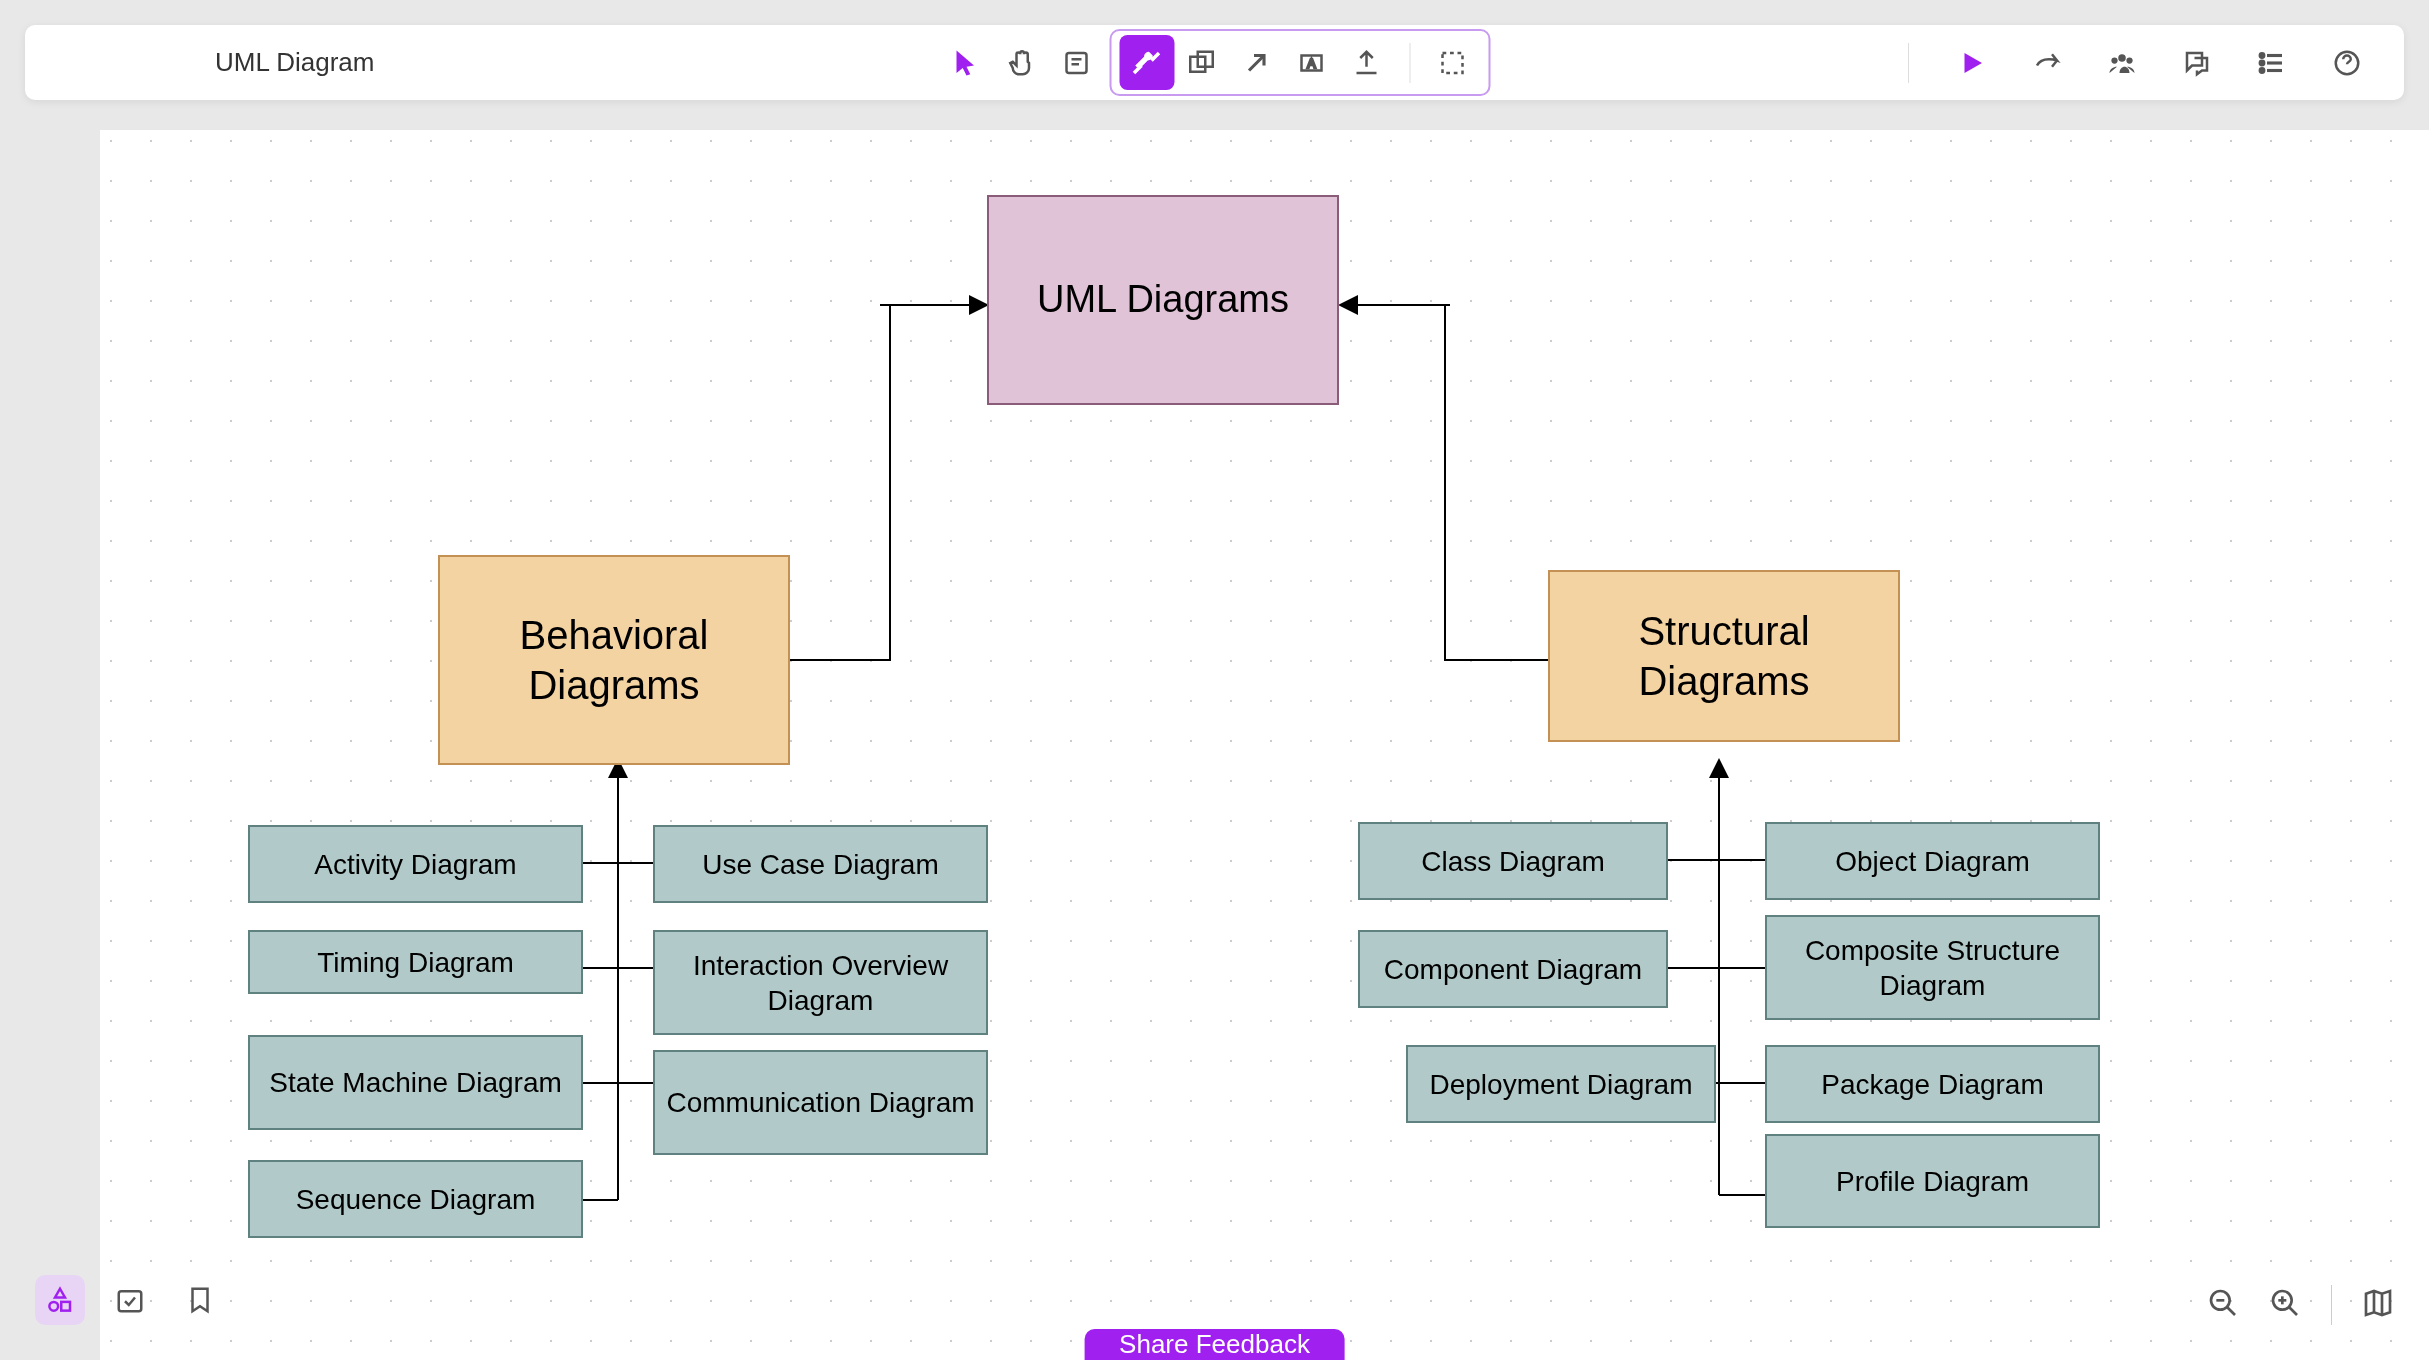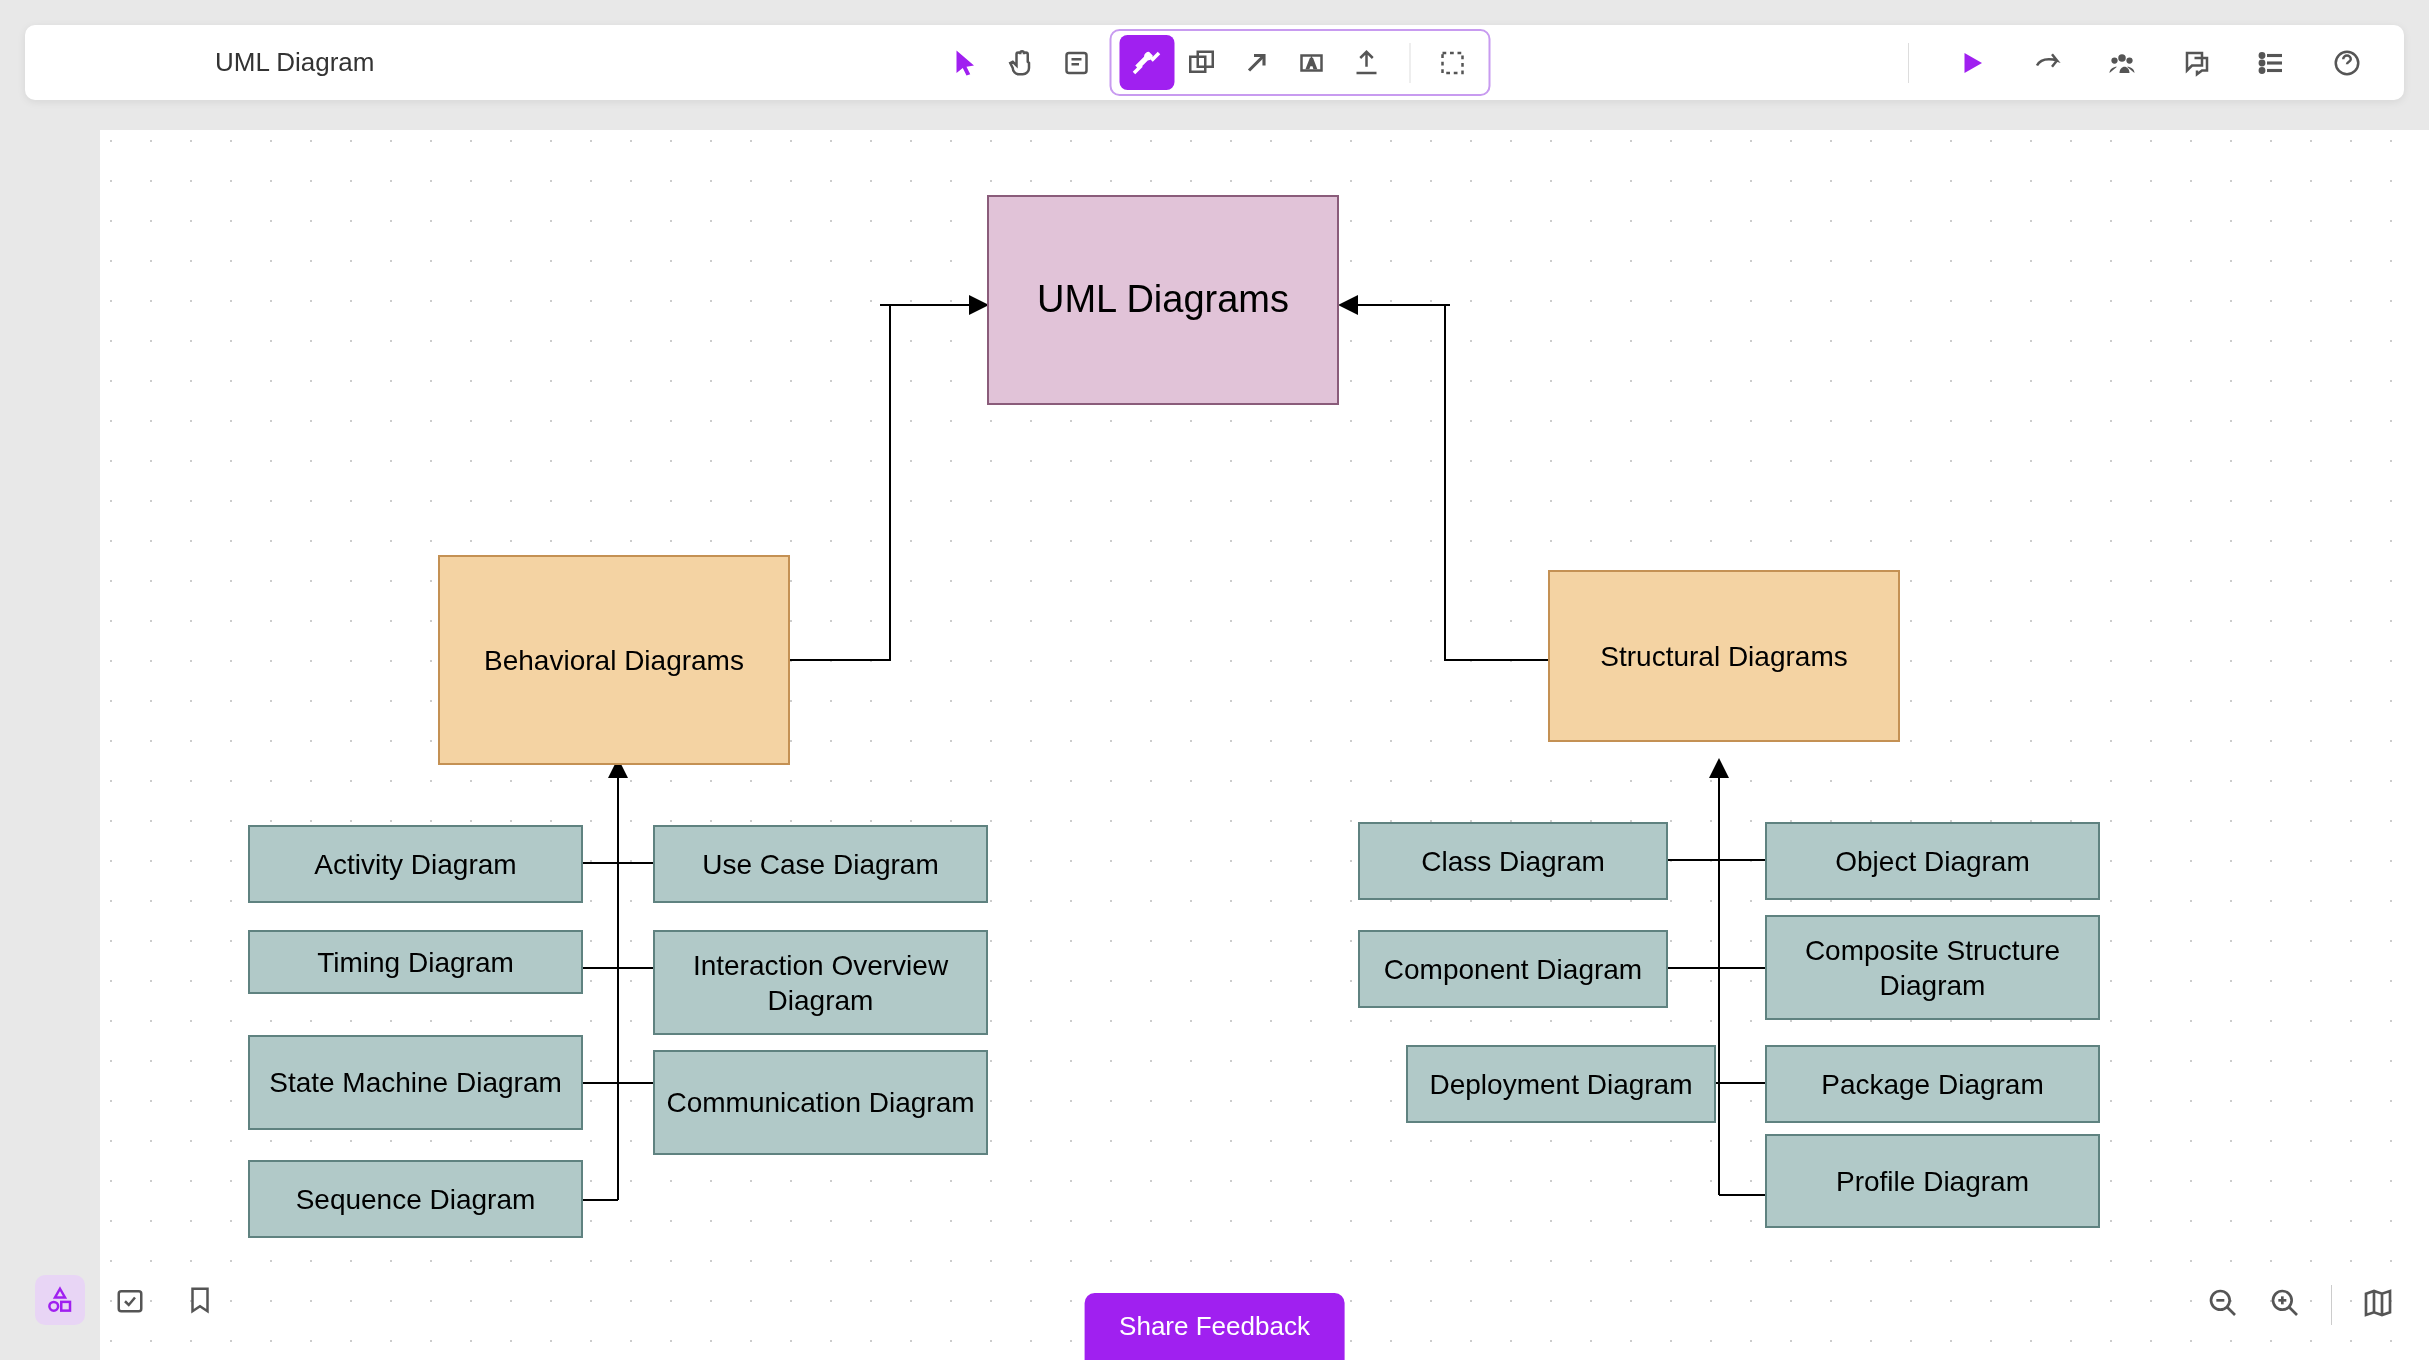--- a/index.html
+++ b/index.html
@@ -89,21 +89,21 @@
       position: absolute;
       display: flex;
       align-items: center;
       justify-content: center;
       text-align: center;
       font-size: 30px;
       line-height: 1.25;
       border: 2px solid;
     }
     .node-root { background: #e1c3d8; border-color: #8a5c7a; font-size: 38px; }
-    .node-cat { background: #f4d3a3; border-color: #c49154; font-size: 28px; }
+    .node-cat { background: #f4d3a3; border-color: #c49154; font-size: 40px; }
     .node-leaf { background: #b1c9c8; border-color: #5f8280; font-size: 28px; }
     .bottom-bar {
       position: absolute;
       bottom: 35px;
       left: 35px;
       display: flex;
       gap: 20px;
       align-items: center;
     }
     .bottom-btn {
@@ -114,21 +114,21 @@
     }
     .bottom-btn.active { background: #e8d5f5; color: #a020f0;}
     .bottom-btn svg { width: 30px; height: 30px; }
     .share-feedback {
       position: absolute;
       bottom: 0;
       left: 50%;
       transform: translateX(-50%);
       background: #a020f0;
       color: #fff;
-      padding: 18px 35px;
+      padding: 0 35px;
       border-radius: 10px 10px 0 0;
       font-size: 26px;
       cursor: pointer;
     }
     .zoom-controls {
       position: absolute;
       bottom: 35px;
       right: 35px;
       display: flex;
       gap: 30px;

